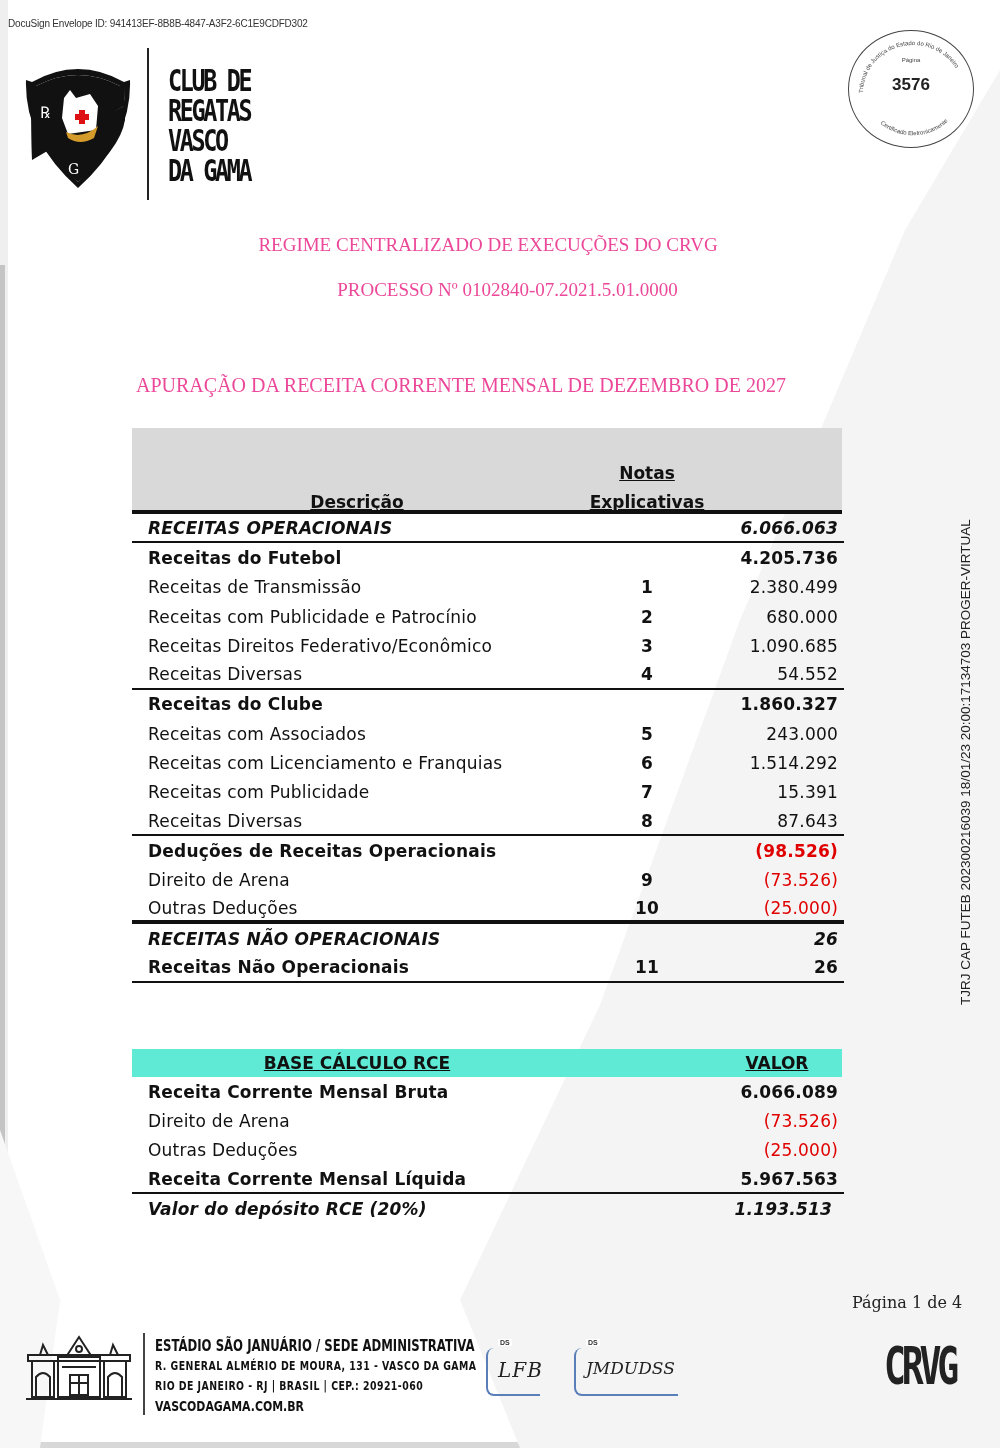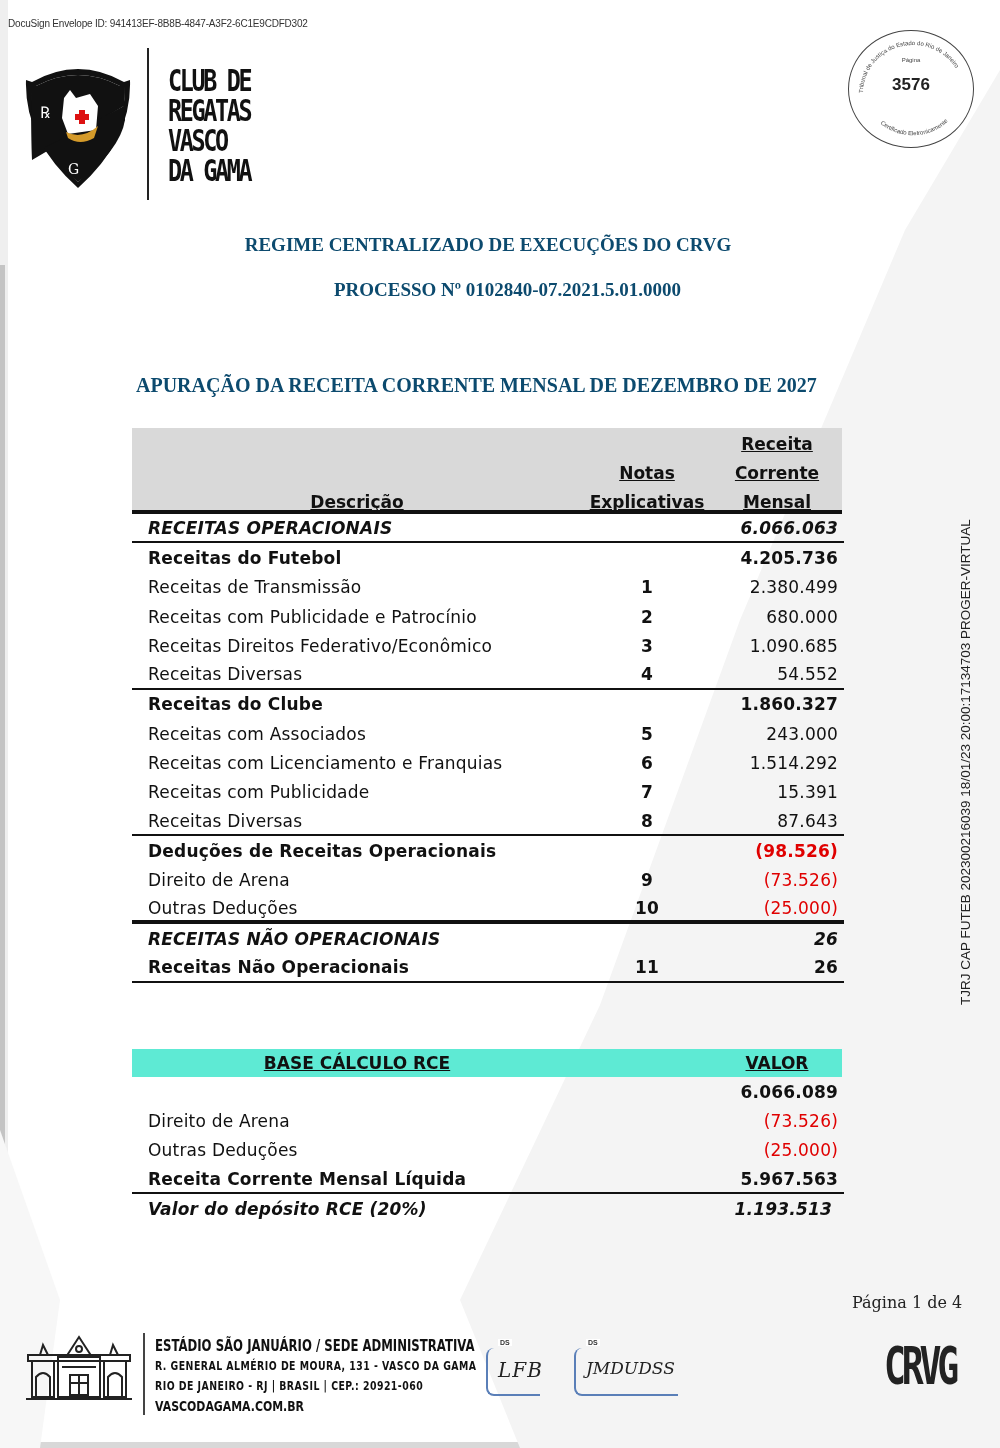--- a/index.html
+++ b/index.html
@@ -17,21 +17,21 @@
   .logo-crest { position: absolute; left: 24px; top: 60px; width: 108px; height: 130px; }
   .logo-divider { position: absolute; left: 147px; top: 48px; width: 2px; height: 152px; background: #222; }
   .logo-text { position: absolute; left: 168px; top: 66px; font-family: "DejaVu Sans Mono", monospace; font-weight: bold; font-size: 30px; line-height: 30px; letter-spacing: -3px; transform: scaleX(0.78); transform-origin: left top; color: #111; }
   .logo-text div { text-transform: none; }
 
   .stamp { position: absolute; left: 848px; top: 30px; width: 126px; height: 118px; border: 1.5px solid #444; border-radius: 50%; }
   .stamp-ring-top { position: absolute; left: 0; top: 0; width: 126px; height: 118px; }
   .stamp-label { position: absolute; left: 0; width: 100%; top: 26px; text-align: center; font-size: 6px; color: #444; }
   .stamp-number { position: absolute; left: 0; width: 100%; top: 44px; text-align: center; font-size: 17px; font-weight: bold; color: #222; }
 
-  .title { position: absolute; left: 0; width: 976px; text-align: center; font-family: "Liberation Serif", serif; font-weight: bold; color: #0c4a6e; }
+  .title { position: absolute; left: 0; width: 976px; text-align: center; font-family: "Liberation Serif", serif; font-weight: normal; color: #ec4899; }
   .t1 { top: 234px; font-size: 19px; }
   .t2 { top: 279px; font-size: 19px; padding-left: 39px; }
   .t3 { left: 136px; width: auto; top: 374px; font-size: 20px; text-align: left; }
 
   .side-text { position: absolute; left: 958px; top: 1005px; transform: rotate(-90deg); transform-origin: left top; font-size: 13.5px; color: #222; white-space: nowrap; font-family: "Liberation Sans", sans-serif; }
 
   
   .tbl { position: absolute; left: 132px; top: 428px; width: 712px; font-family: "DejaVu Sans", sans-serif; font-size: 17px; }
   .thead { position: relative; height: 86px; background: #d9d9d9; width: 710px; border-bottom: 4px solid #111; }
   .th { position: absolute; font-weight: bold; text-decoration: underline; font-size: 17px; text-align: center; line-height: 29px; }
@@ -126,25 +126,20 @@
 <div class="title t2">PROCESSO Nº 0102840-07.2021.5.01.0000</div>
 <div class="title t3">APURAÇÃO DA RECEITA CORRENTE MENSAL DE DEZEMBRO DE 2027</div>
 
 <div class="tbl">
   <div class="thead">
     <div class="th th-desc">Descrição</div>
     <div class="th th-notas">
       <div>Notas</div>
       <div>Explicativas</div>
     </div>
-    <div class="th th-rcm">
-      <div>Receita</div>
-      <div>Corrente</div>
-      <div>Mensal</div>
-    </div>
   </div>
 
   <div class="row section line-bottom">
     <span class="desc">RECEITAS OPERACIONAIS</span>
     <span class="nota"></span>
     <span class="val">6.066.063</span>
   </div>
   <div class="row bold">
     <span class="desc">Receitas do Futebol</span>
     <span class="nota"></span>
@@ -221,20 +216,21 @@
     <span class="val">26</span>
   </div>
 </div>
 
 <div class="rce">
   <div class="rce-head">
     <div class="th-base">BASE CÁLCULO RCE</div>
     <div class="th-valor">VALOR</div>
   </div>
   <div class="row bold">
+    <span class="desc">Receita Corrente Mensal Bruta</span>
     <span class="val">6.066.089</span>
   </div>
   <div class="row neg">
     <span class="desc">Direito de Arena</span>
     <span class="val">(73.526)</span>
   </div>
   <div class="row neg">
     <span class="desc">Outras Deduções</span>
     <span class="val">(25.000)</span>
   </div>

